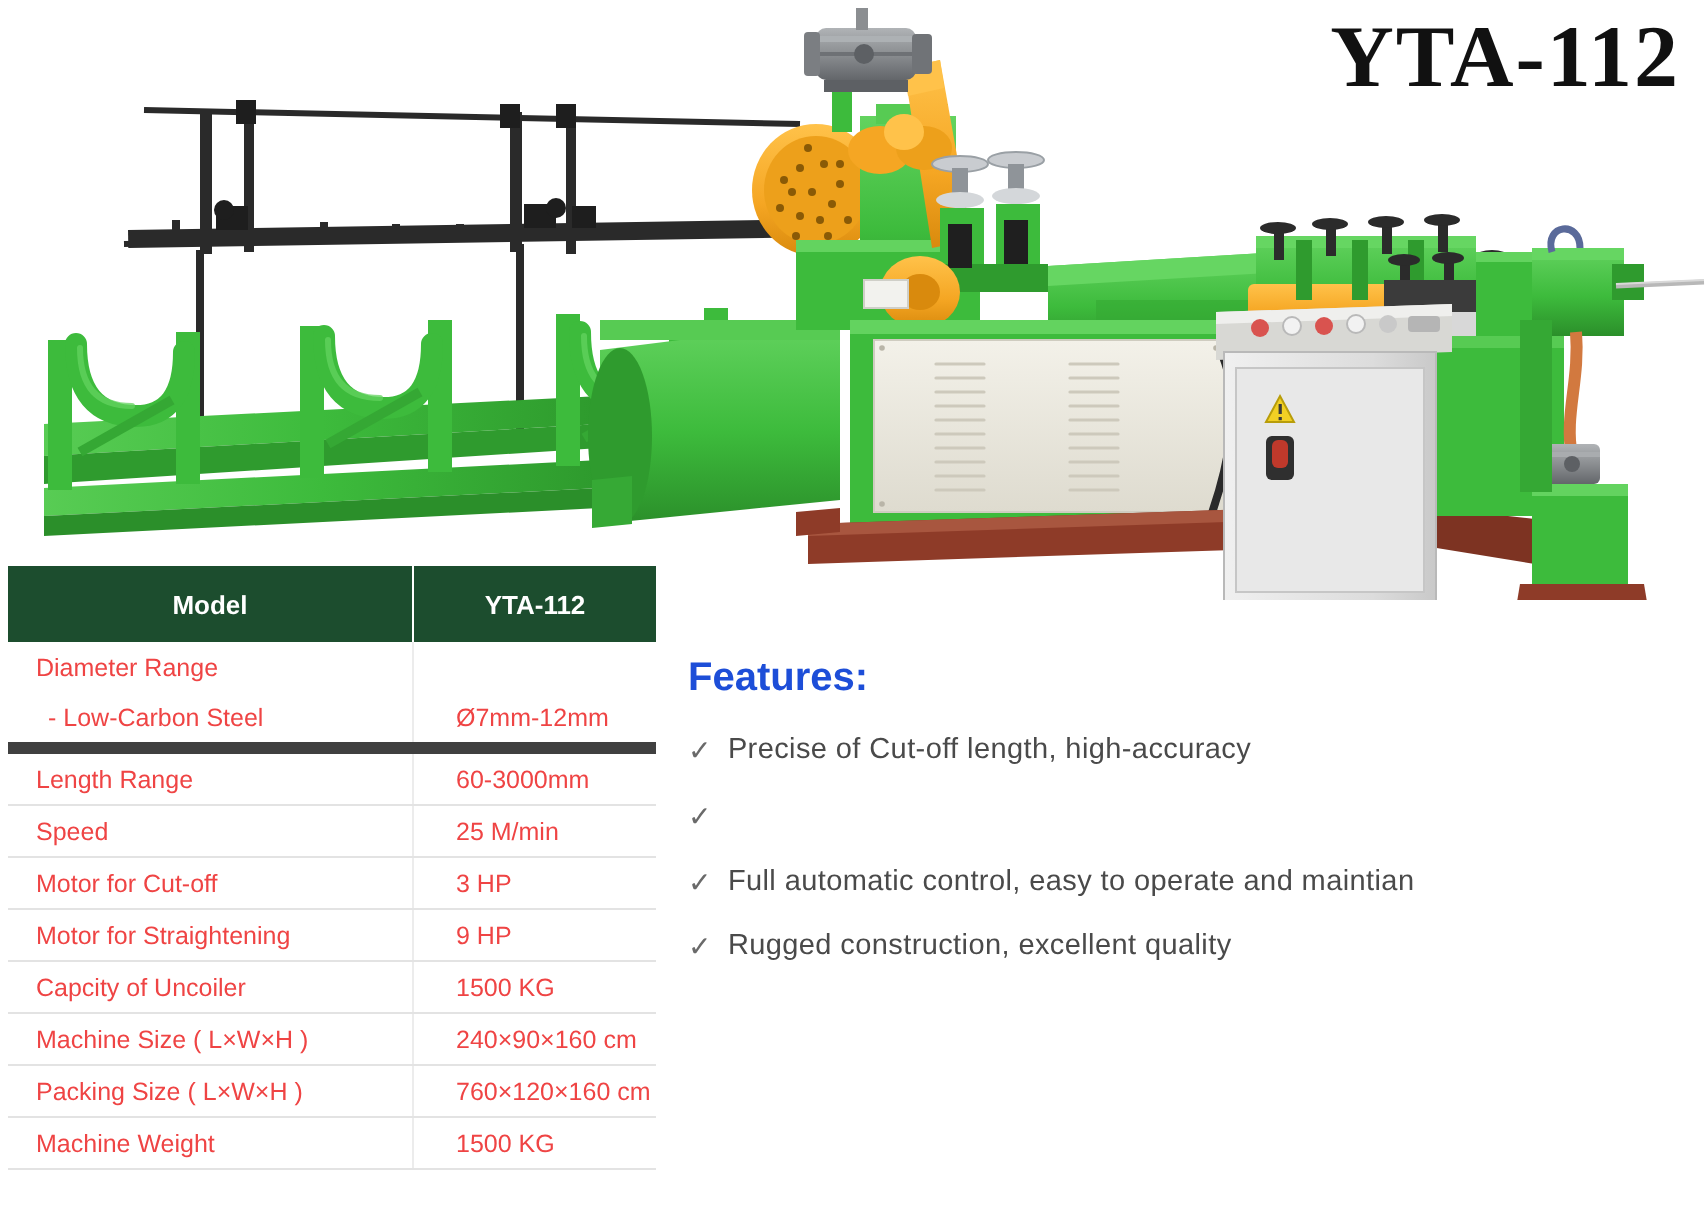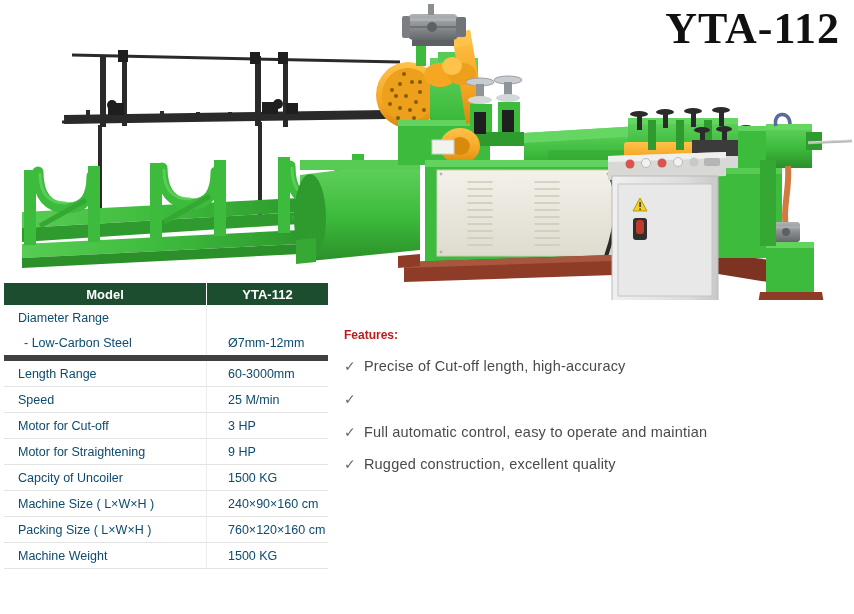--- a/index.html
+++ b/index.html
@@ -14,38 +14,38 @@
   #model-title{
     position:absolute;right:14px;top:4px;
     font-family:"Liberation Serif","DejaVu Serif",serif;
     font-weight:bold;font-size:44px;color:#111;letter-spacing:1px;
     line-height:50px;white-space:nowrap;
   }
 
   
   #spec-table{position:absolute;left:4px;top:283px;width:324px;border-collapse:collapse;}
   #spec-table td,#spec-table th{
-    font-size:12.5px;color:#0c4a6e;padding:0;height:25px;vertical-align:middle;
+    font-size:12.5px;color:#ef4444;padding:0;height:25px;vertical-align:middle;
   }
   #spec-table thead th{
     background:#1c4d2e;color:#ffffff;font-weight:bold;font-size:13px;
-    text-align:center;height:22px;
+    text-align:center;height:38px;
   }
   #spec-table thead th.th-sep{border-right:1px solid #ffffff;}
   #spec-table tbody tr{background:#ffffff;}
   #spec-table tbody td{border-bottom:1px solid #e3e3e3;}
   #spec-table tbody td.label{padding-left:14px;width:182px;border-right:1px solid #ececec;}
   #spec-table tbody td.value{padding-left:21px;}
   #spec-table tbody tr.no-line td{border-bottom:6px solid #404040;}
   #spec-table tbody tr.group-head td{border-bottom:none;}
   #spec-table tbody td.indent{padding-left:20px;}
 
   
   #features{position:absolute;left:344px;top:328px;width:500px;}
-  #features .f-title{font-size:12px;font-weight:bold;color:#b91c1c;margin-bottom:16px;}
+  #features .f-title{font-size:20px;font-weight:bold;color:#1d4ed8;margin-bottom:16px;}
   #features .f-item{
     font-size:14.5px;color:#4a4a4a;margin-bottom:16px;
     display:flex;align-items:flex-start;gap:8px;letter-spacing:.2px;
   }
   #features .f-check{color:#6a6a6a;font-size:14px;line-height:1.2;}
 </style>
 </head>
 <body>
 
 <div id="photo">

